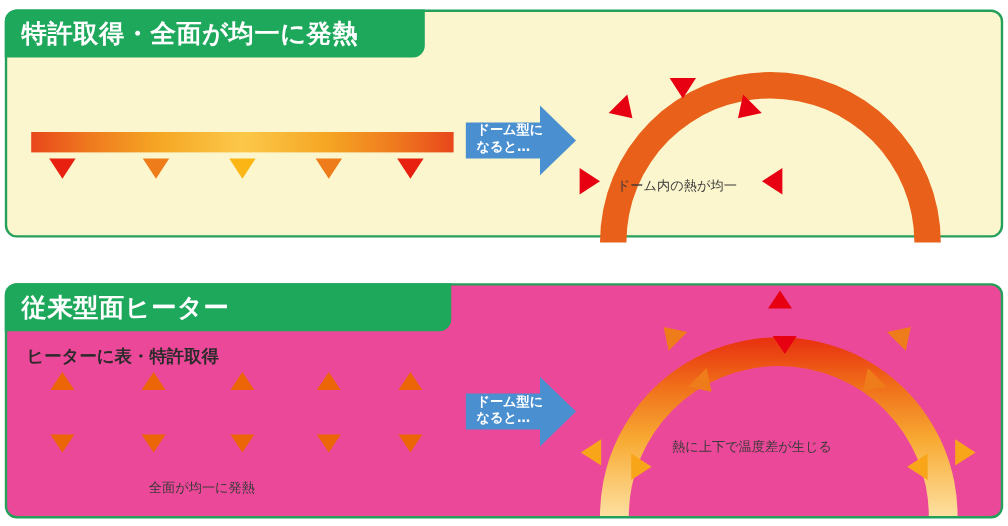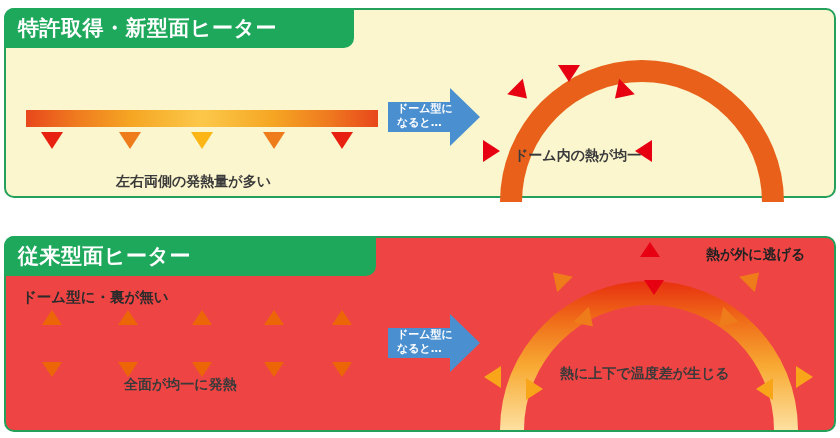--- a/index.html
+++ b/index.html
@@ -2,34 +2,34 @@
 <html><head>
 <meta charset="utf-8">
 <style>
   html,body{margin:0;padding:0;background:#ffffff;}
   body{
     width:840px;height:438px;position:relative;overflow:hidden;
     font-family:"DejaVu Sans","Liberation Sans",sans-serif;
   }
   .panel{position:absolute;box-sizing:border-box;border:2px solid #25a05a;border-radius:10px;}
   #panel-new{left:4px;top:8px;width:832px;height:190px;background:#fbf6cd;}
-  #panel-old{left:4px;top:236px;width:832px;height:196px;background:#ef4444;}
+  #panel-old{left:4px;top:236px;width:832px;height:196px;background:#ec4899;}
 
   .hdr{
     position:absolute;left:-2px;top:-2px;height:40px;background:#1ea85c;
     border-radius:10px 0 10px 0;display:flex;align-items:center;
     padding:0 16px 0 14px;box-sizing:border-box;
   }
   #panel-new .hdr{width:350px;}
   #panel-old .hdr{width:372px;}
   .hdr-main{color:#ffffff;font-size:21px;font-weight:bold;letter-spacing:.5px;white-space:nowrap;}
   .hdr-sub{color:#ffffff;font-size:13px;font-weight:bold;white-space:nowrap;margin-left:2px;}
 
   .subtitle{position:absolute;font-size:14.5px;font-weight:bold;color:#2b2b2b;white-space:nowrap;}
-  .caption{position:absolute;font-size:14px;font-weight:bold;color:#3a3a3a;white-space:nowrap;}
+  .caption{position:absolute;font-size:11px;font-weight:normal;color:#3a3a3a;white-space:nowrap;}
   .outlabel{position:absolute;font-size:14px;font-weight:bold;color:#222222;white-space:nowrap;}
 
   .bar{position:absolute;}
   #bar-new{left:20px;top:100px;width:352px;height:17px;
     background:linear-gradient(90deg,#e8471b 0%,#ef7a1f 14%,#f5a623 30%,#fcc84a 50%,#f5a623 70%,#ef7a1f 86%,#e8471b 100%);}
 
   .tri{position:absolute;width:0;height:0;}
   .tri-d{border-left:11px solid transparent;border-right:11px solid transparent;border-top:17px solid currentColor;}
   .tri-dn{border-left:10px solid transparent;border-right:10px solid transparent;border-top:15px solid currentColor;}
   .tri-un{border-left:10px solid transparent;border-right:10px solid transparent;border-bottom:15px solid currentColor;}
@@ -46,33 +46,32 @@
 
   .dome{position:absolute;}
   .dome svg{display:block;overflow:visible;}
 </style>
 </head>
 <body>
 
 <div class="panel" id="panel-new">
 
   <div class="hdr">
-    <span class="hdr-main">特許取得・新型面ヒーター</span>
+    <span class="hdr-main">特許取得・全面が均一に発熱</span>
   </div>
 
 
   <div class="bar" id="bar-new"></div>
 
   <div class="tri tri-d" style="left:35px;top:122px;color:#e8200f;"></div>
   <div class="tri tri-d" style="left:113px;top:122px;color:#ef7c1a;"></div>
   <div class="tri tri-d" style="left:185px;top:122px;color:#fbb515;"></div>
   <div class="tri tri-d" style="left:257px;top:122px;color:#ef7c1a;"></div>
   <div class="tri tri-d" style="left:325px;top:122px;color:#e8200f;"></div>
 
-  <div class="caption" style="left:110px;top:163px;">左右両側の発熱量が多い</div>
 
   <div class="arrowbox" style="left:382px;top:78px;">
     <svg width="92" height="58" viewBox="0 0 92 58">
       <path d="M0,14 L62,14 L62,0 L92,29 L62,58 L62,44 L0,44 Z" fill="#4a8fd0"></path>
     </svg>
     <div class="arrow-txt" style="left:9px;top:14px;">
       <div>ドーム型に</div>
       <div>なると…</div>
     </div>
   </div>
@@ -91,35 +90,35 @@
 
   <div class="caption" style="left:508px;top:137px;">ドーム内の熱が均一</div>
 </div>
 
 <div class="panel" id="panel-old">
 
   <div class="hdr">
     <span class="hdr-main">従来型面ヒーター</span>
   </div>
 
-  <div class="subtitle" style="left:16px;top:50px;">ドーム型に・裏が無い</div>
+  <div class="subtitle" style="left:16px;top:50px;">ヒーターに表・特許取得</div>
 
   <div class="tri tri-un" style="left:36px;top:72px;color:#ec6608;"></div>
   <div class="tri tri-un" style="left:112px;top:72px;color:#ec6608;"></div>
   <div class="tri tri-un" style="left:186px;top:72px;color:#ec6608;"></div>
   <div class="tri tri-un" style="left:258px;top:72px;color:#ec6608;"></div>
   <div class="tri tri-un" style="left:326px;top:72px;color:#ec6608;"></div>
 
   <div class="tri tri-dn" style="left:36px;top:124px;color:#ec6608;"></div>
   <div class="tri tri-dn" style="left:112px;top:124px;color:#ec6608;"></div>
   <div class="tri tri-dn" style="left:186px;top:124px;color:#ec6608;"></div>
   <div class="tri tri-dn" style="left:258px;top:124px;color:#ec6608;"></div>
   <div class="tri tri-dn" style="left:326px;top:124px;color:#ec6608;"></div>
 
-  <div class="caption" style="left:118px;top:138px;">全面が均一に発熱</div>
+  <div class="caption" style="left:118px;top:161px;">全面が均一に発熱</div>
 
   <div class="arrowbox" style="left:382px;top:76px;">
     <svg width="92" height="58" viewBox="0 0 92 58">
       <path d="M0,14 L62,14 L62,0 L92,29 L62,58 L62,44 L0,44 Z" fill="#4a8fd0"></path>
     </svg>
     <div class="arrow-txt" style="left:9px;top:14px;">
       <div>ドーム型に</div>
       <div>なると…</div>
     </div>
   </div>
@@ -144,14 +143,13 @@
   <div class="tri tri-l" style="left:478px;top:128px;color:#f9a51a;"></div>
   <div class="tri tri-r" style="left:790px;top:128px;color:#f9a51a;"></div>
 
   <div class="tri tri-dn" style="left:638px;top:42px;color:#e60012;"></div>
   <div class="tri tri-dr" style="left:570px;top:74px;color:#ef7c1a;"></div>
   <div class="tri tri-dl" style="left:708px;top:74px;color:#ef7c1a;"></div>
   <div class="tri tri-r" style="left:520px;top:140px;color:#f9a51a;"></div>
   <div class="tri tri-l" style="left:750px;top:140px;color:#f9a51a;"></div>
 
   <div class="caption" style="left:554px;top:127px;">熱に上下で温度差が生じる</div>
-  <div class="outlabel" style="left:700px;top:8px;">熱が外に逃げる</div>
 </div>
 
 </body></html>

